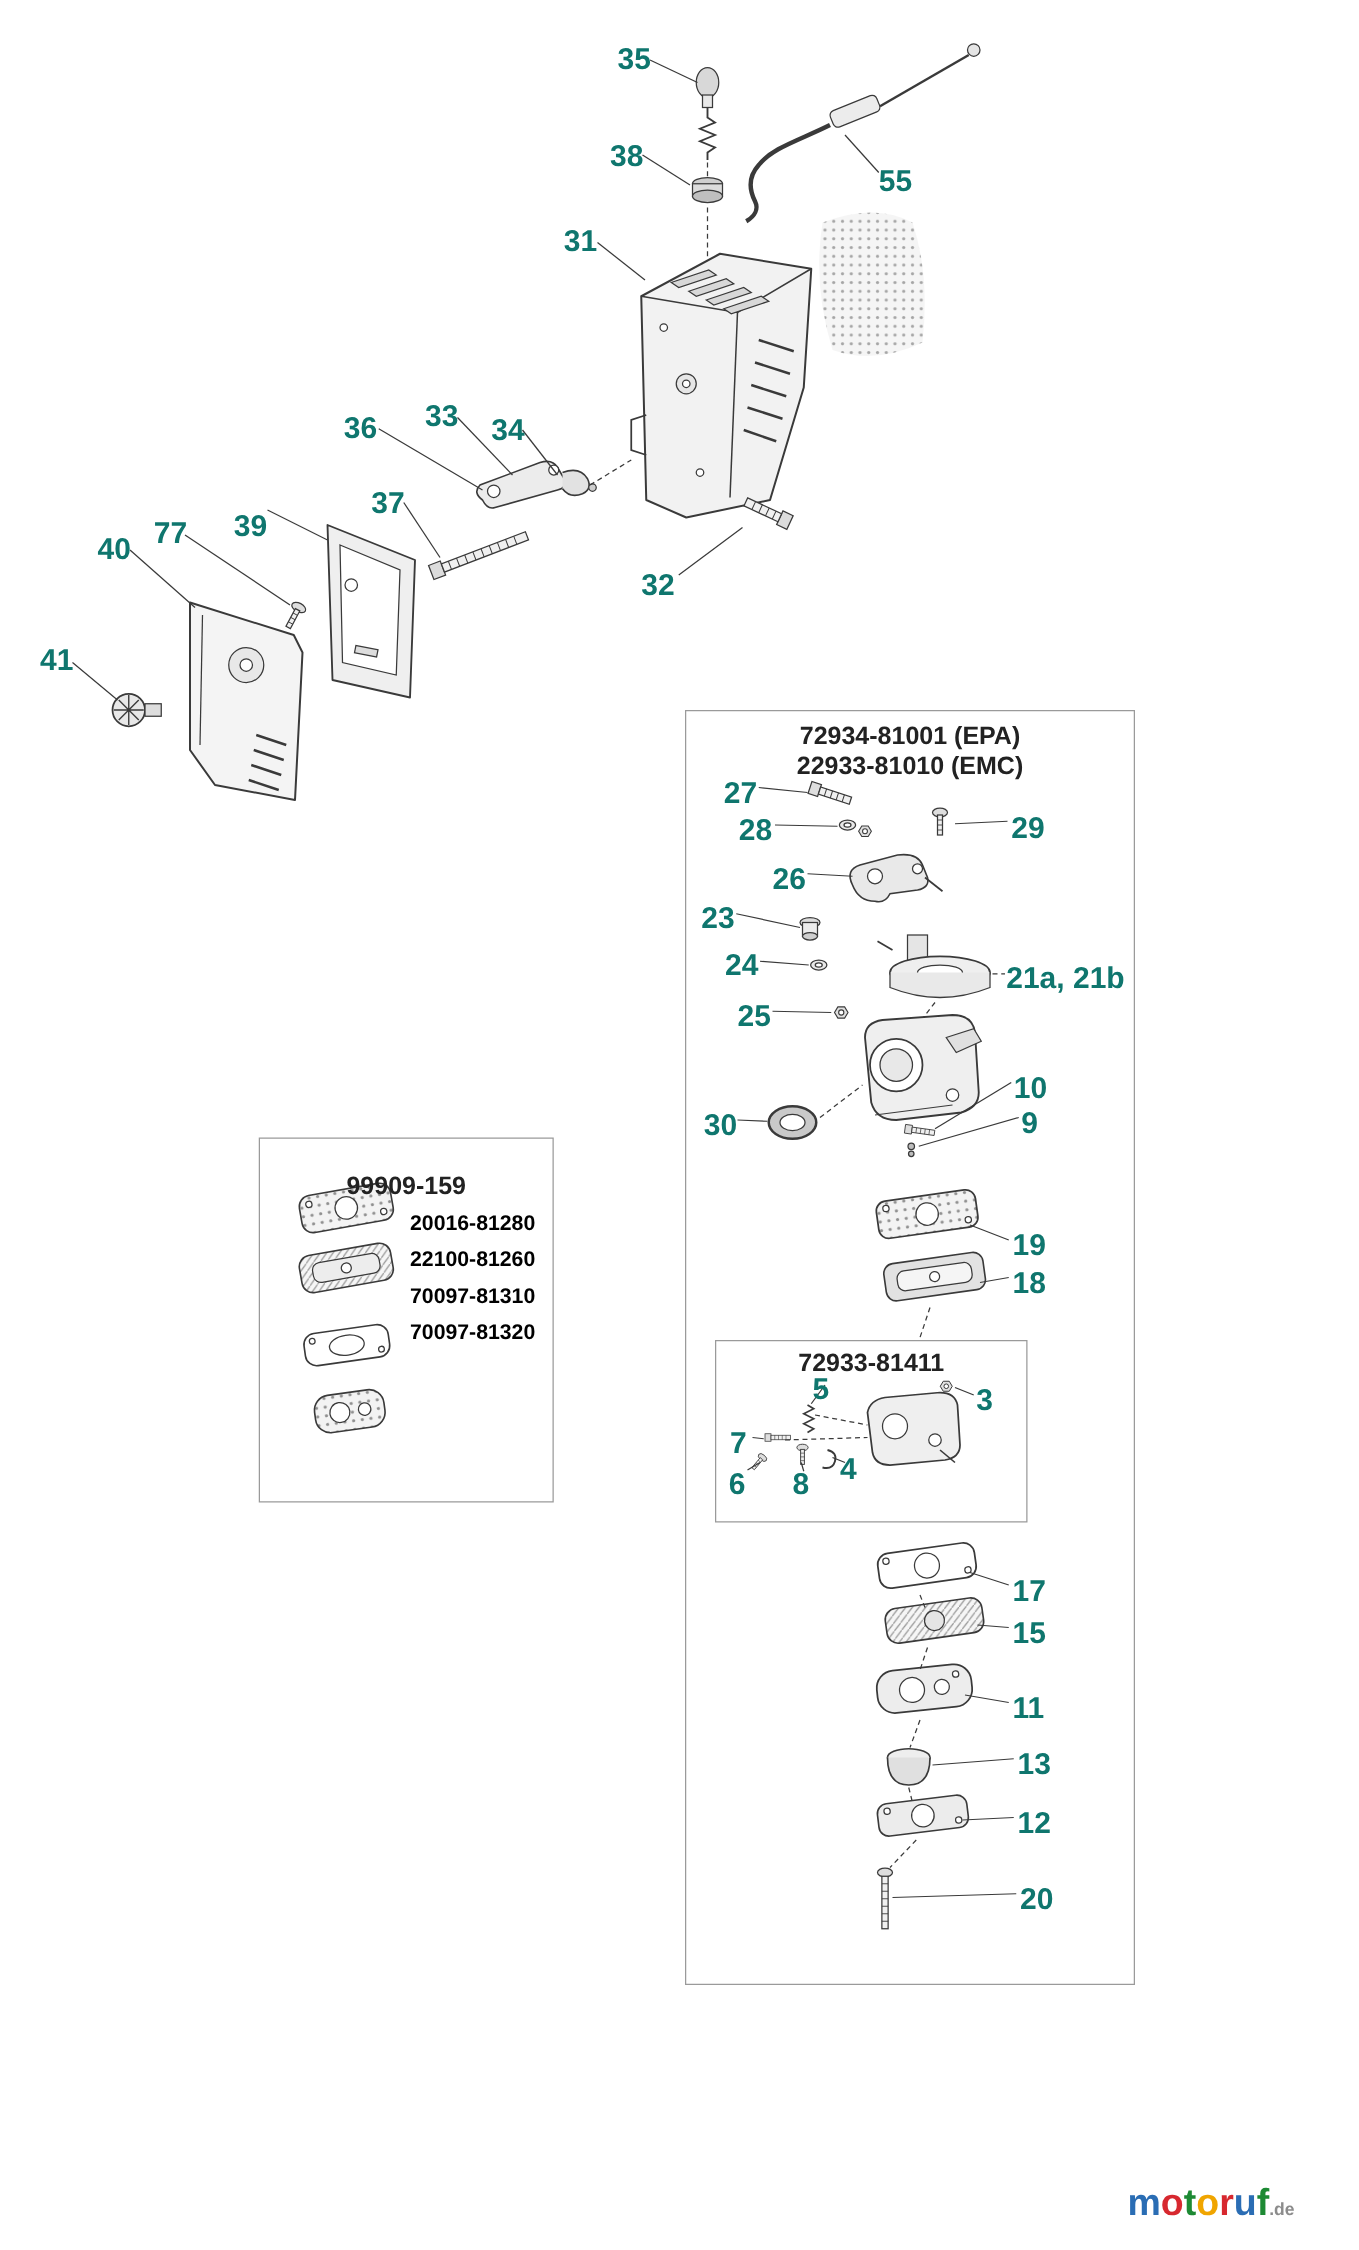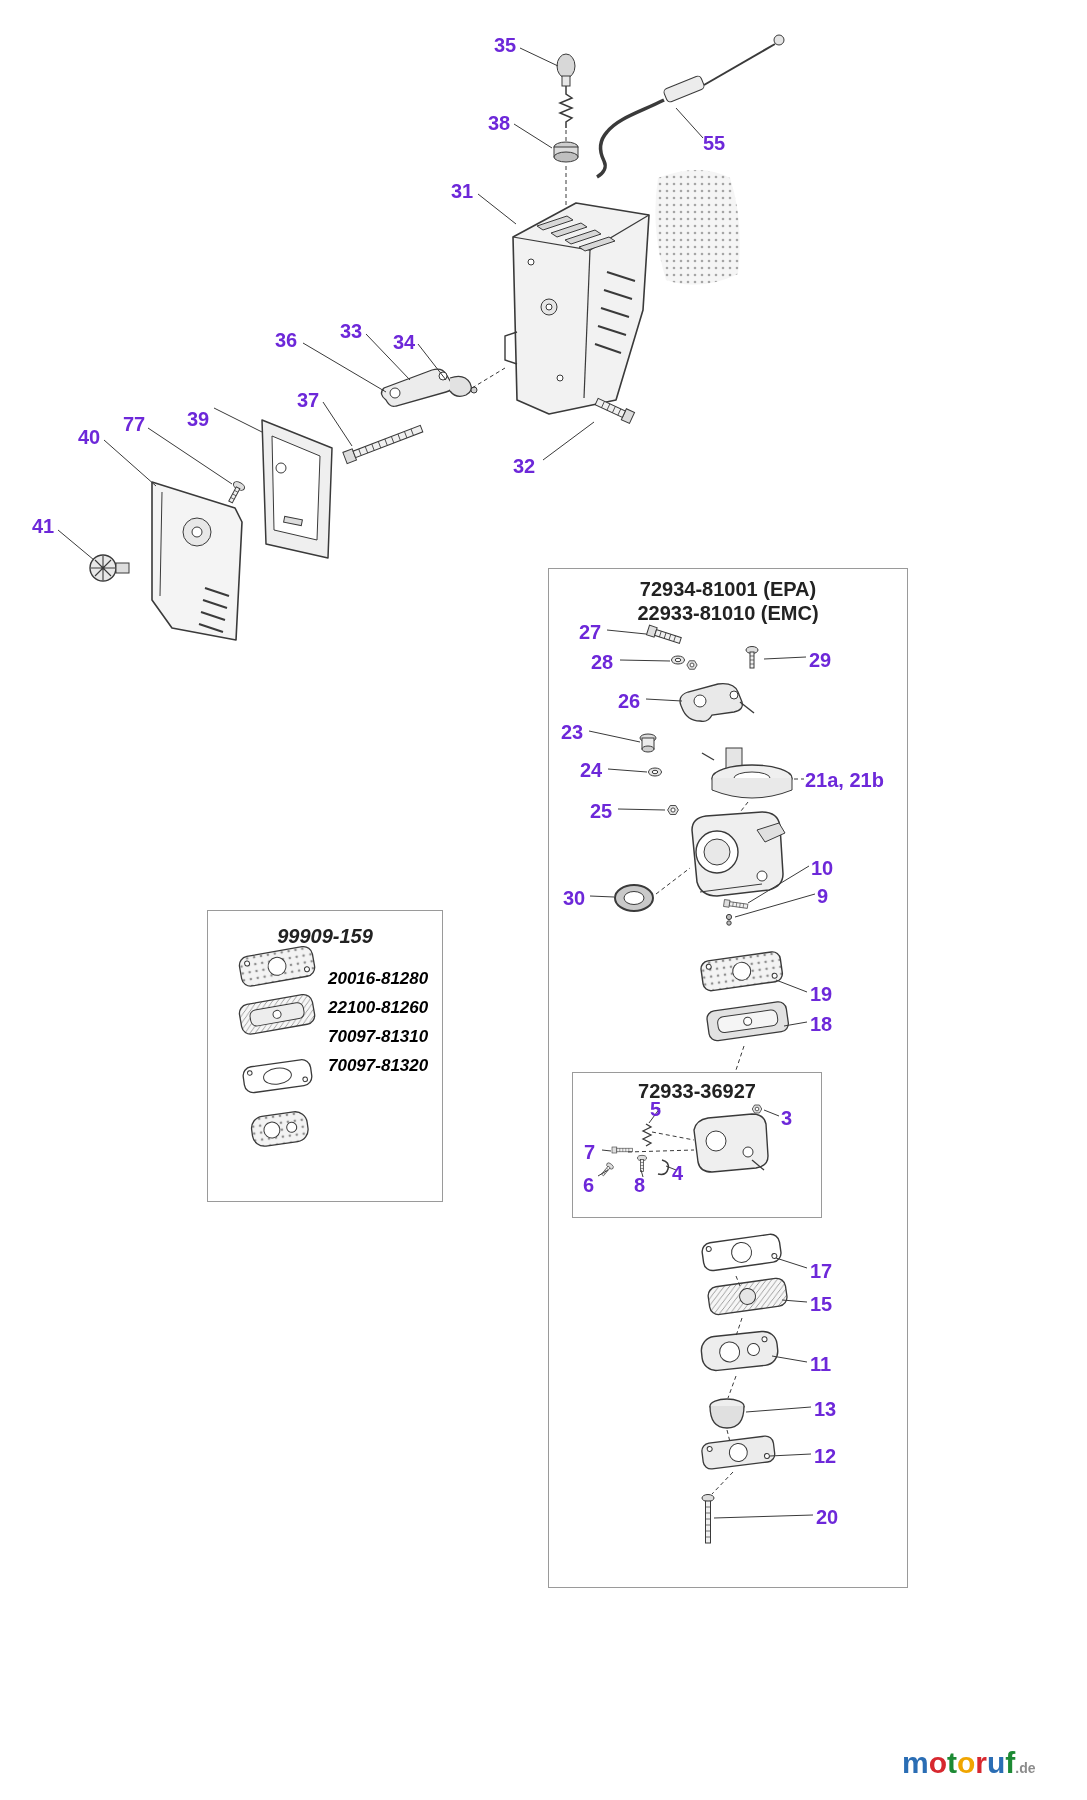--- a/index.html
+++ b/index.html
@@ -4,24 +4,24 @@
 <style>
   * { margin:0; padding:0; box-sizing:border-box; }
   html,body { background:#ffffff; }
   body { font-family:"Liberation Sans", sans-serif; }
   .canvas { position:relative; width:1087px; height:1800px; background:#fff; overflow:hidden; }
   .artwork { position:absolute; left:0; top:0; z-index:1; }
   .box { position:absolute; border:1px solid #9a9a9a; z-index:2; }
   .box-title { text-align:center; font-weight:bold; font-size:20px; color:#222; line-height:1.2; }
   .epa-box { padding-top:8px; }
   .sub-box { padding-top:6px; }
-  .gasket-box { padding-top:13px;font-style:italic; }
+  .gasket-box { padding-top:26px; }
   .part-numbers { position:absolute; left:120px; top:58px; display:flex; flex-direction:column; gap:9px; }
   .part-number { font-weight:bold; font-size:17px; color:#000000; white-space:nowrap; }
-  .callout { position:absolute; z-index:3; font-weight:bold; font-size:20px; color:#6d28d9; white-space:nowrap; }
+  .callout { position:absolute; z-index:3; font-weight:bold; font-size:24px; color:#0f766e; white-space:nowrap; }
   .watermark { position:absolute; left:902px; top:1748px; z-index:3; font-weight:bold; font-size:30px; line-height:1; }
   .watermark .suffix { font-size:14px; }
 </style>
 </head>
 <body>
 
 <div class="canvas">
 
   <svg class="artwork" width="1087" height="1800" viewBox="0 0 1087 1800">
     <defs>
@@ -340,21 +340,21 @@
       <circle cx="40" cy="15" r="5" fill="#fff" stroke="#3a3a3a"></circle>
     </g>
   </svg>
 
   <div class="box epa-box" style="left:548px; top:568px; width:360px; height:1020px;">
     <div class="box-title">72934-81001 (EPA)</div>
     <div class="box-title">22933-81010 (EMC)</div>
   </div>
 
   <div class="box sub-box" style="left:572px; top:1072px; width:250px; height:146px;">
-    <div class="box-title">72933-36927</div>
+    <div class="box-title">72933-81411</div>
   </div>
 
   <div class="box gasket-box" style="left:207px; top:910px; width:236px; height:292px;">
     <div class="box-title">99909-159</div>
     <div class="part-numbers">
       <div class="part-number">20016-81280</div>
       <div class="part-number">22100-81260</div>
       <div class="part-number">70097-81310</div>
       <div class="part-number">70097-81320</div>
     </div>

